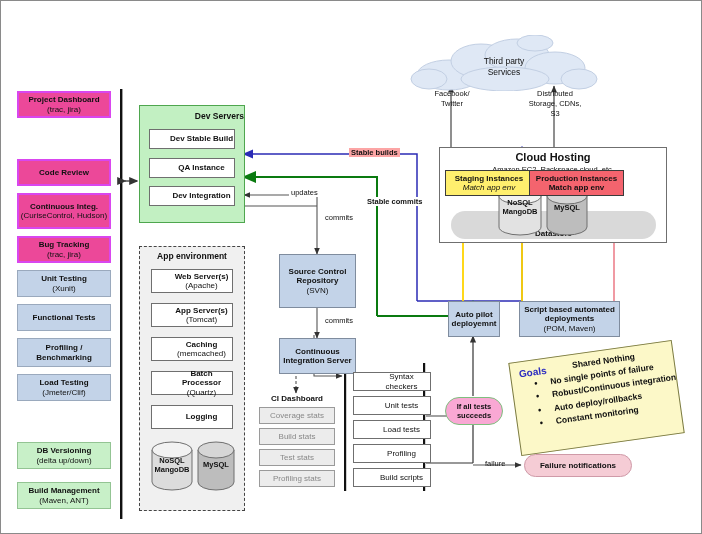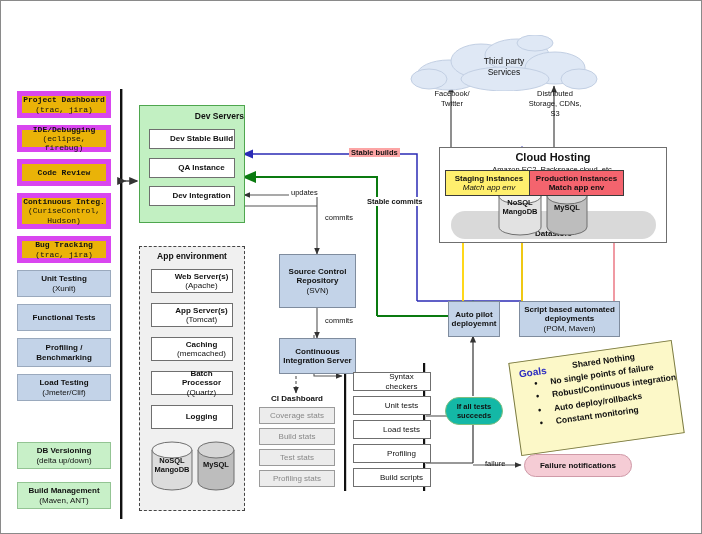--- a/index.html
+++ b/index.html
@@ -11,36 +11,36 @@
   .abs{position:absolute;box-sizing:border-box;}
   
   .box{
     position:absolute;box-sizing:border-box;display:flex;flex-direction:column;
     align-items:center;justify-content:center;text-align:center;
     font-size:8px;line-height:1.15;color:#111;
   }
   .box .t1{font-weight:bold;}
   .box .t2{font-weight:normal;}
   .sb{
-    background:#eab308;border:5px solid #d946ef;font-family:Liberation Mono, monospace;
+    background:#ec4899;border:2px solid #d946ef;
   }
   .sb-blue{background:#c3d3e8;border:1px solid #9aa9bd;}
   .sb-green{background:#c8f0c8;border:1px solid #93c493;}
   .wbox{background:#ffffff;border:1px solid #6f6f6f;padding-left:19px;}
   .gbox{background:#c3d3e8;border:1px solid #7f8c9e;}
   .greenpanel{background:#c2f0c2;border:1px solid #4ea64e;}
   .dashed{border:1px dashed #444;background:#f0f0f0;}
   .graybar{background:#ececec;border:1px solid #9a9a9a;}
   .yellowbox{background:#ffef6e;border:1px solid #3b3b3b;}
   .redbox{background:#f4646e;border:1px solid #3b3b3b;}
   .cloudbox{background:#ffffff;border:1px solid #6f6f6f;}
   .lbl{position:absolute;font-size:7.5px;color:#111;white-space:nowrap;}
   .lbl.b{font-weight:bold;}
   .pillgreen{
-    position:absolute;background:#14b8a6;border:1px solid #7fbf7f;border-radius:14px;
+    position:absolute;background:#f9a8d4;border:1px solid #7fbf7f;border-radius:14px;
     display:flex;align-items:center;justify-content:center;text-align:center;
     font-size:7.5px;font-weight:bold;color:#111;line-height:1.2;
   }
   .pillpink{
     position:absolute;background:#f5ccd5;border:1px solid #cf9aa8;border-radius:14px;
     display:flex;align-items:center;justify-content:center;text-align:center;
     font-size:8px;font-weight:bold;color:#111;
   }
   .goals{
     position:absolute;background:#fcf8c8;border:1px solid #7a7a44;
@@ -128,24 +128,20 @@
     <path d="M553,116 L553,85" fill="none" stroke="#333" stroke-width="1.1" marker-end="url(#aBlackS)"></path>
     <path d="M553,116 L553,146" fill="none" stroke="#333" stroke-width="1.1"></path>
 
     <path d="M470,171 L470,146" fill="none" stroke="#666" stroke-width="0.9"></path>
     <path d="M565,171 L565,146" fill="none" stroke="#666" stroke-width="0.9"></path>
   </svg>
 
   <div class="box sb abs" style="left:16px;top:90px;width:94px;height:27px;">
     <span class="t1">Project Dashboard</span>
     <span class="t2">(trac, jira)</span>
-  </div>
-  <div class="box sb abs" style="left:16px;top:124px;width:94px;height:27px;">
-    <span class="t1">IDE/Debugging</span>
-    <span class="t2">(eclipse, firebug)</span>
   </div>
   <div class="box sb abs" style="left:16px;top:158px;width:94px;height:27px;">
     <span class="t1">Code Review</span>
     <span class="t2"></span>
   </div>
   <div class="box sb abs" style="left:16px;top:192px;width:94px;height:36px;">
     <span class="t1">Continuous Integ.</span>
     <span class="t2">(CuriseControl, Hudson)</span>
   </div>
   <div class="box sb abs" style="left:16px;top:235px;width:94px;height:27px;">

